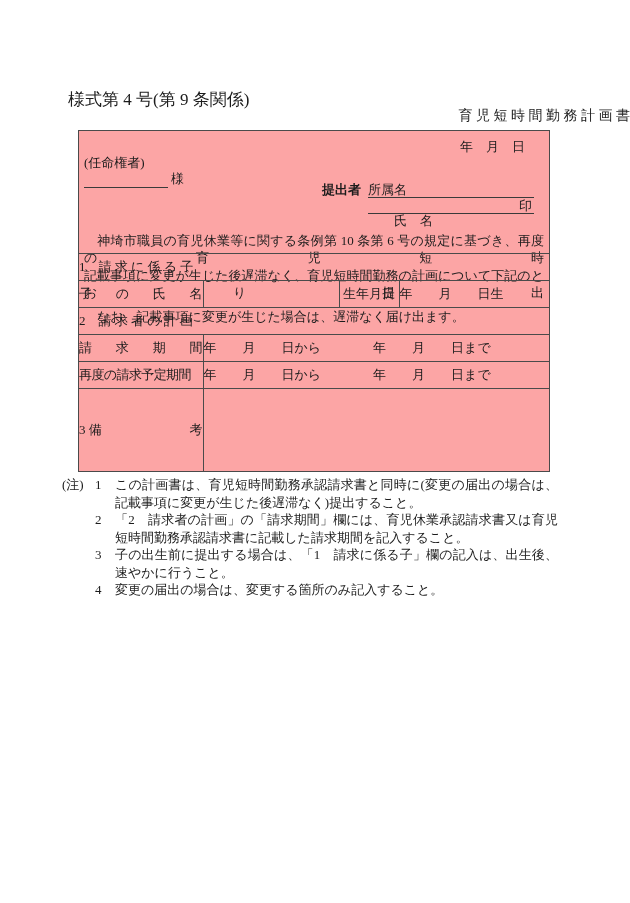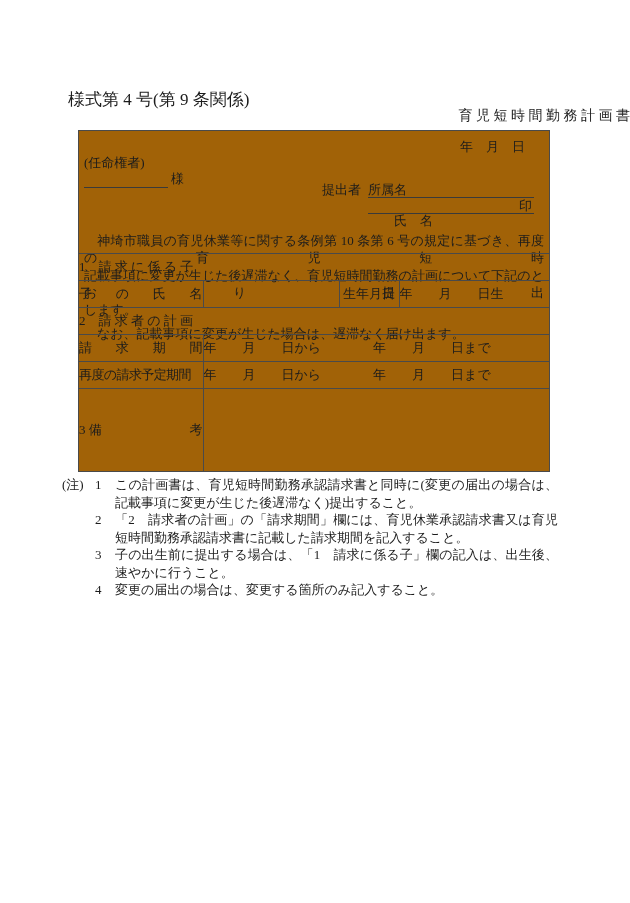--- a/index.html
+++ b/index.html
@@ -32,21 +32,21 @@
     font-size: 14px;
     white-space: pre;
   }
   .form-box {
     position: absolute;
     left: 78px;
     top: 130px;
     width: 470px;
     height: 340px;
     border: 1px solid #4a4a4a;
-    background: #a16207;
+    background: #fca5a5;
   }
   .box-date {
     position: absolute;
     top: 7px;
     right: 24px;
     white-space: pre;
   }
   .appointer {
     position: absolute;
     top: 23px;
@@ -74,20 +74,21 @@
     position: absolute;
     top: 51px;
     left: 243px;
     display: flex;
   }
   .submitter-label {
     width: 42px;
     margin-right: 4px;
     line-height: 16px;
     white-space: pre;
+    font-weight: bold;
   }
   .submitter-fields {
     width: 166px;
   }
   .submitter-field {
     height: 15px;
     line-height: 15px;
     border-bottom: 1px solid #3a3a3a;
     white-space: pre;
     position: relative;
@@ -224,21 +225,20 @@
       <div class="submitter-field">
         <span>氏　名</span>
         <span class="seal">印</span>
       </div>
     </div>
   </div>
 
   <div class="intro">
     <div class="j">　神埼市職員の育児休業等に関する条例第 10 条第 6 号の規定に基づき、再度の育児短時</div>
     <div class="j">記載事項に変更が生じた後遅滞なく、育児短時間勤務の計画について下記のとおり提出</div>
-    <div class="nj">します。</div>
     <div class="nj second">　なお、記載事項に変更が生じた場合は、遅滞なく届け出ます。</div>
   </div>
 
   <table class="plan-table">
     <colgroup>
       <col style="width:124px">
       <col style="width:136px">
       <col style="width:60px">
       <col style="width:150px">
     </colgroup>

